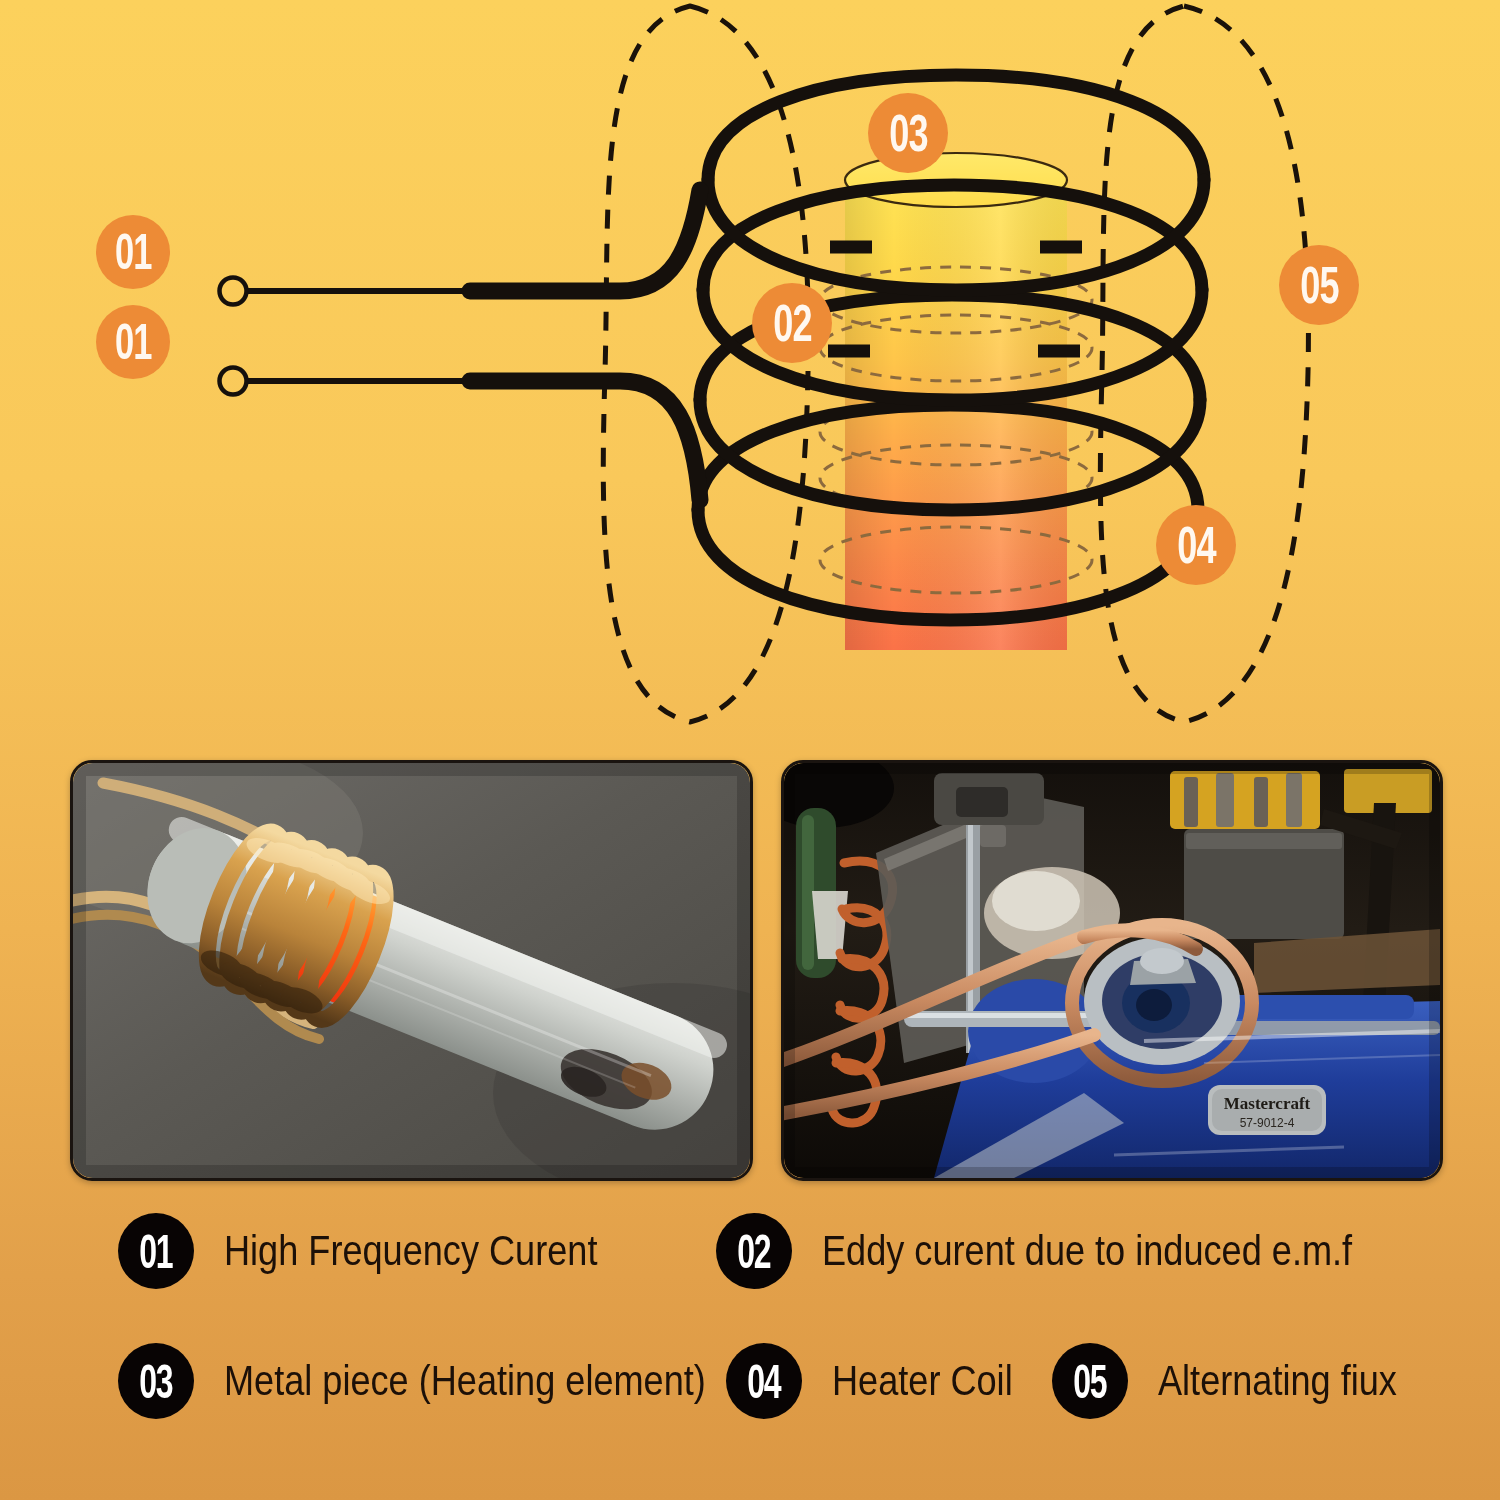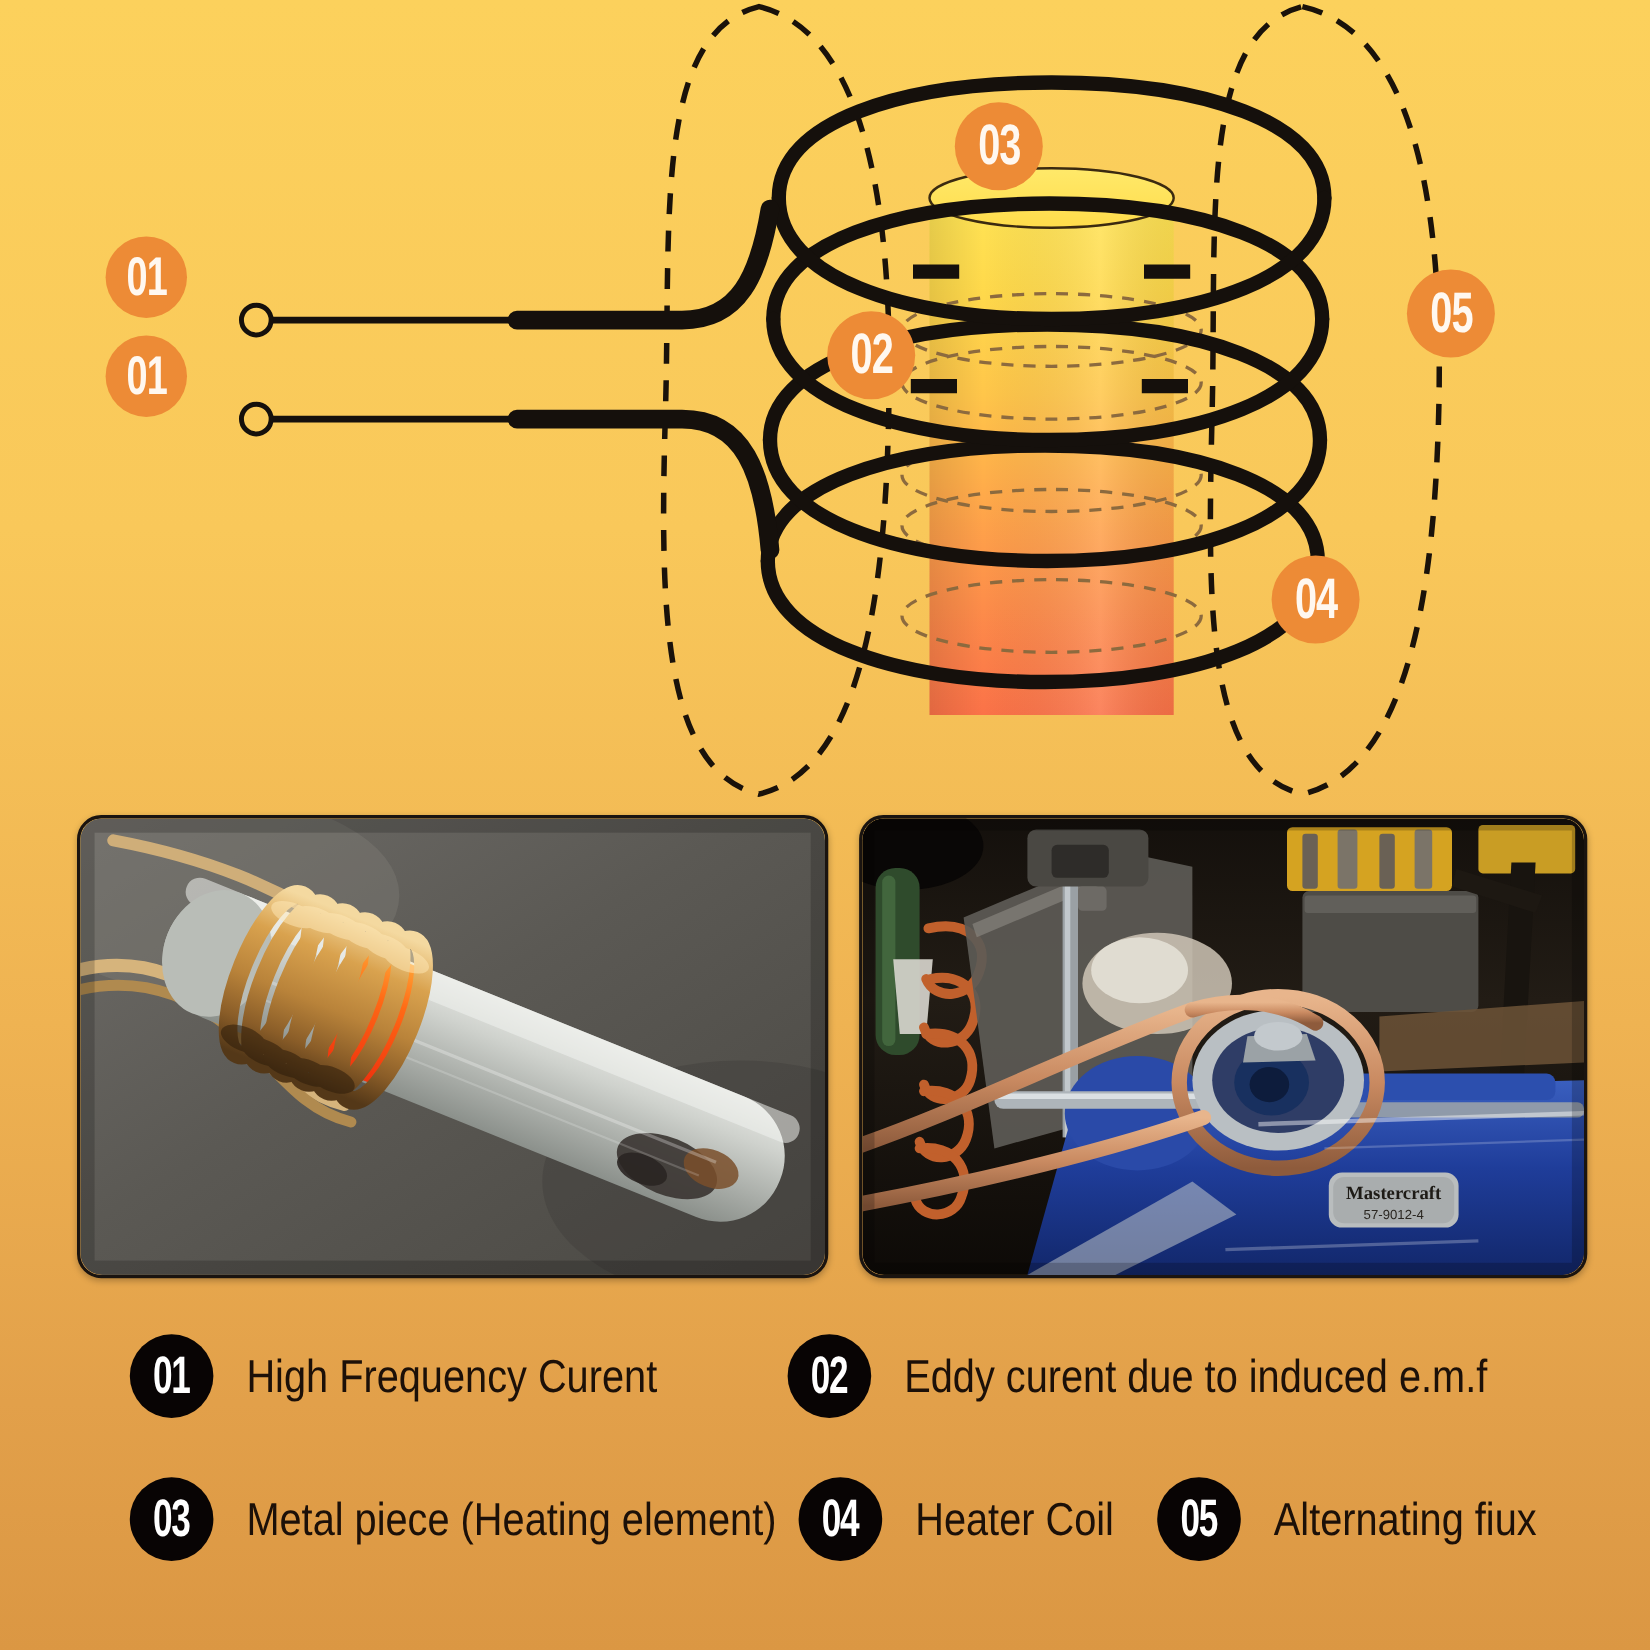--- a/index.html
+++ b/index.html
@@ -38,21 +38,21 @@
   }
   .badge span {
     display: block;
     transform: scaleX(0.82) scaleY(1.18);
     line-height: 1;
   }
 
   
   #photos {
     position: absolute;
-    left: 0; top: 736px;
+    left: 0; top: 755px;
     width: 1500px; height: 430px;
   }
   .photo {
     position: absolute;
     border-radius: 22px;
     border: 3px solid #1a1410;
     overflow: hidden;
     box-shadow: 0 2px 6px rgba(0,0,0,0.25);
   }
   .photo-inner { position: absolute; inset: 0; }

